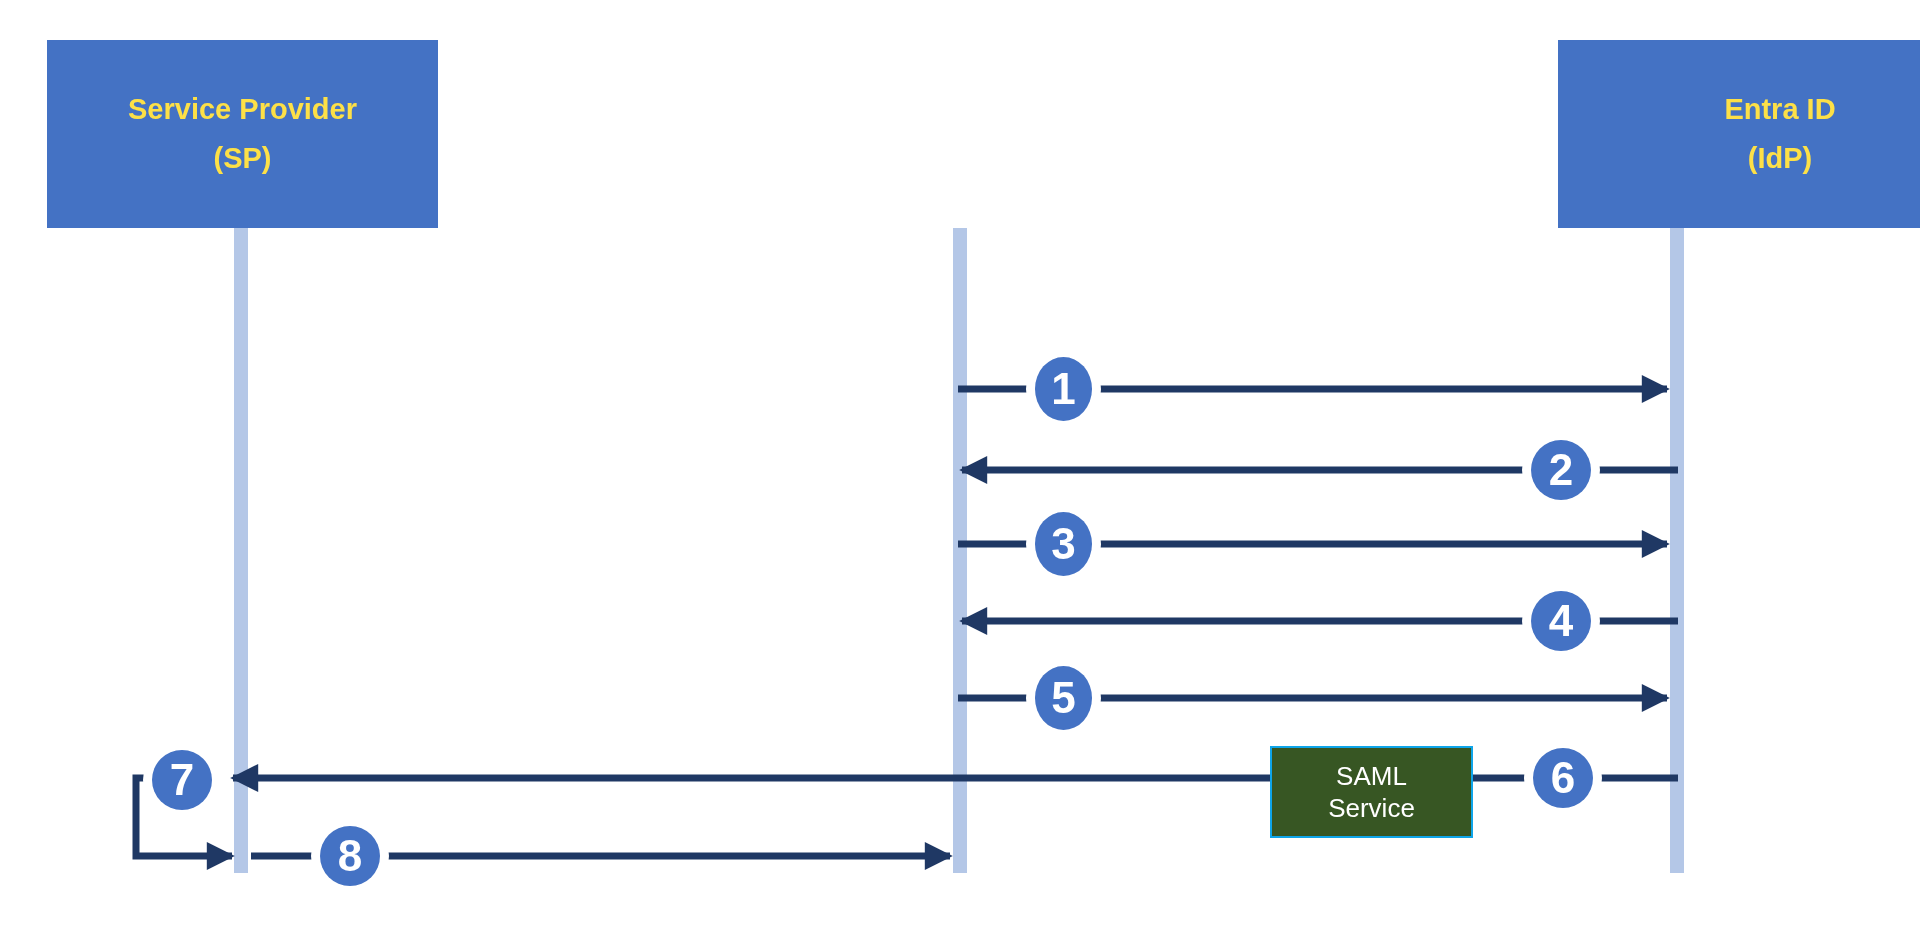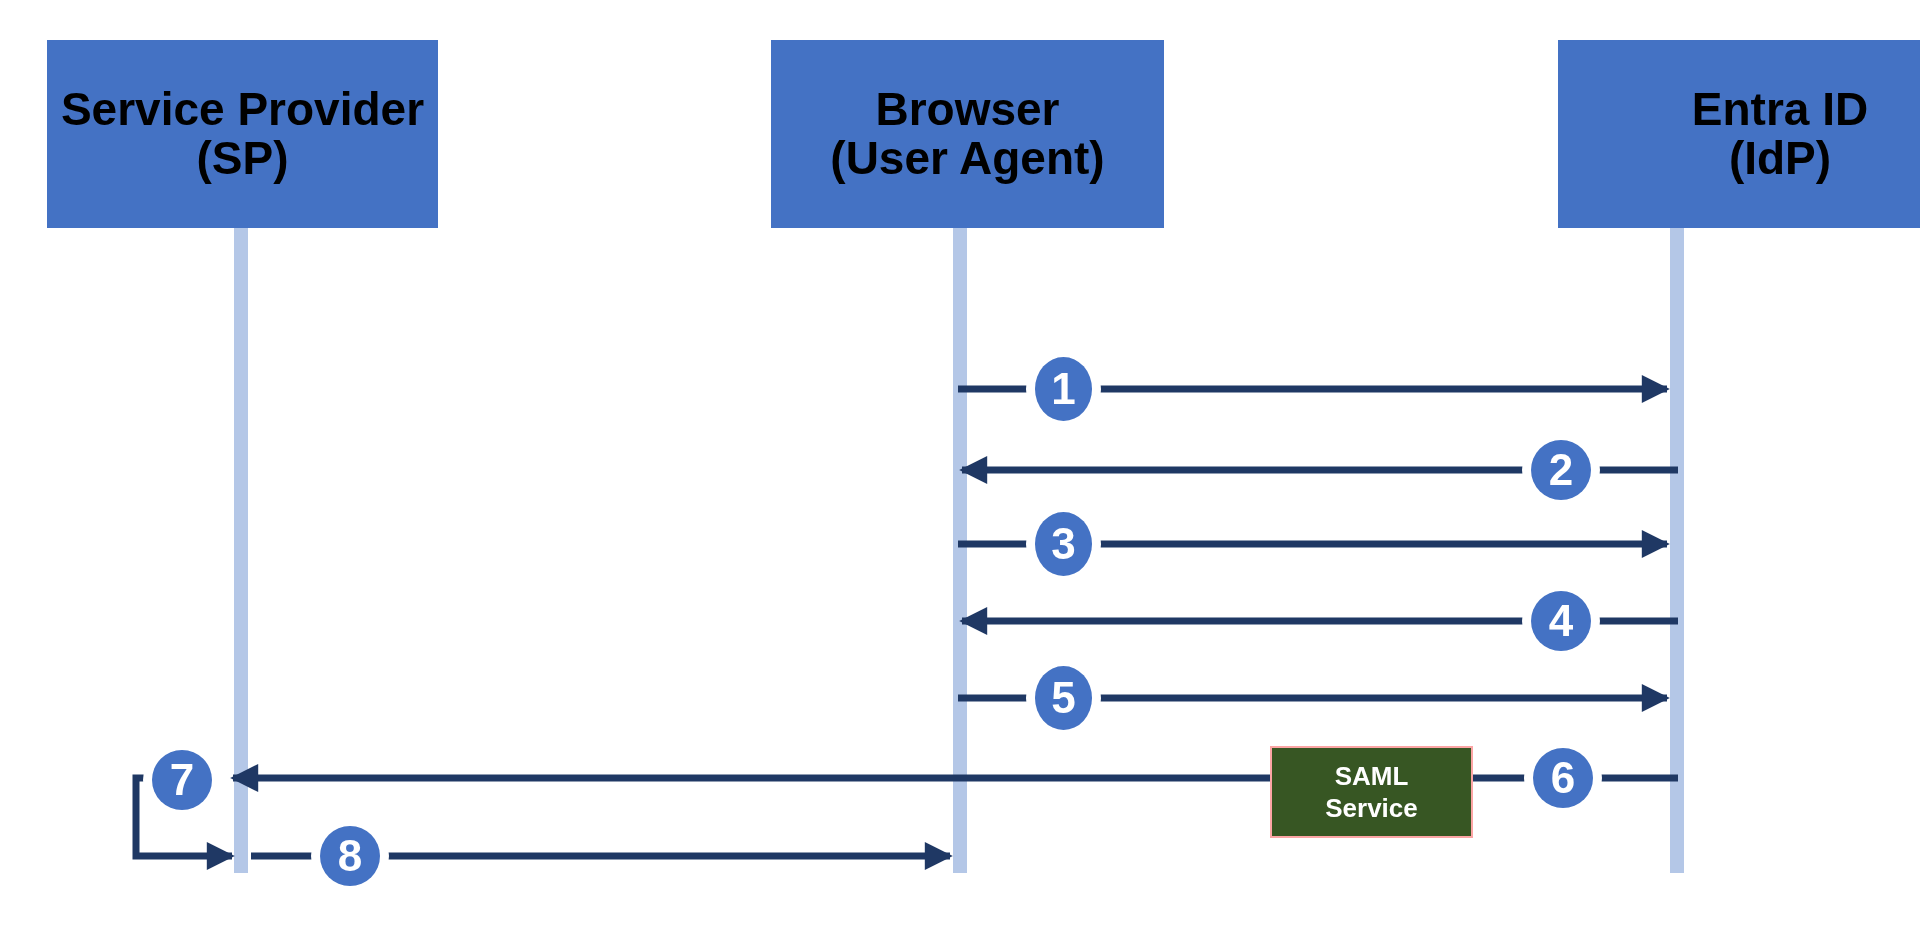--- a/index.html
+++ b/index.html
@@ -20,28 +20,28 @@
     left: 0; top: 0;
     width: 1920px;
     height: 944px;
     z-index: 1;
   }
   .actor-box {
     position: absolute;
     top: 40px;
     height: 188px;
     background: #4472C4;
-    color: #000000;
+    color: #fde047;
     display: flex;
     flex-direction: column;
     align-items: center;
     justify-content: center;
     text-align: right;
     font-weight: bold;
-    font-size: 46px;
+    font-size: 29px;
     line-height: 49px;
     z-index: 2;
   }
   .badge {
     position: absolute;
     width: 60px;
     height: 60px;
     border-radius: 50%;
     background: #4472C4;
     box-shadow: 0 0 0 9px #ffffff;
@@ -55,24 +55,24 @@
     line-height: 1;
   }
   .badge.oval { width: 57px; height: 64px; }
   #saml-label {
     position: absolute;
     left: 1270px;
     top: 746px;
     width: 203px;
     height: 92px;
     background: #375623;
-    border: 2px solid #fca5a5;
+    border: 2px solid #0ea5e9;
     box-sizing: border-box;
     color: #ffffff;
-    font-weight: bold;
+    font-weight: normal;
     font-size: 26px;
     line-height: 32px;
     display: flex;
     flex-direction: column;
     align-items: center;
     justify-content: center;
     text-align: center;
     z-index: 2;
   }
 </style>
@@ -99,24 +99,20 @@
     <line x1="958" y1="698" x2="1667" y2="698" stroke="#1F3864" stroke-width="7" marker-end="url(#ah)"></line>
     <line x1="1678" y1="778" x2="233" y2="778" stroke="#1F3864" stroke-width="7" marker-end="url(#ah)"></line>
     <path d="M 172 778 L 136 778 L 136 856 L 232 856" fill="none" stroke="#1F3864" stroke-width="7" marker-end="url(#ah)"></path>
     <line x1="251" y1="856" x2="950" y2="856" stroke="#1F3864" stroke-width="7" marker-end="url(#ah)"></line>
   </svg>
 
   <div class="actor-box" style="left:47px; width:391px;">
     <span>Service Provider</span>
     <span>(SP)</span>
   </div>
-  <div class="actor-box" style="left:771px; width:393px;">
-    <span>Browser</span>
-    <span>(User Agent)</span>
-  </div>
   <div class="actor-box" style="left:1558px; width:444px;">
     <span>Entra ID</span>
     <span>(IdP)</span>
   </div>
 
   <div id="saml-label">
     <span>SAML</span>
     <span>Service</span>
   </div>
 

